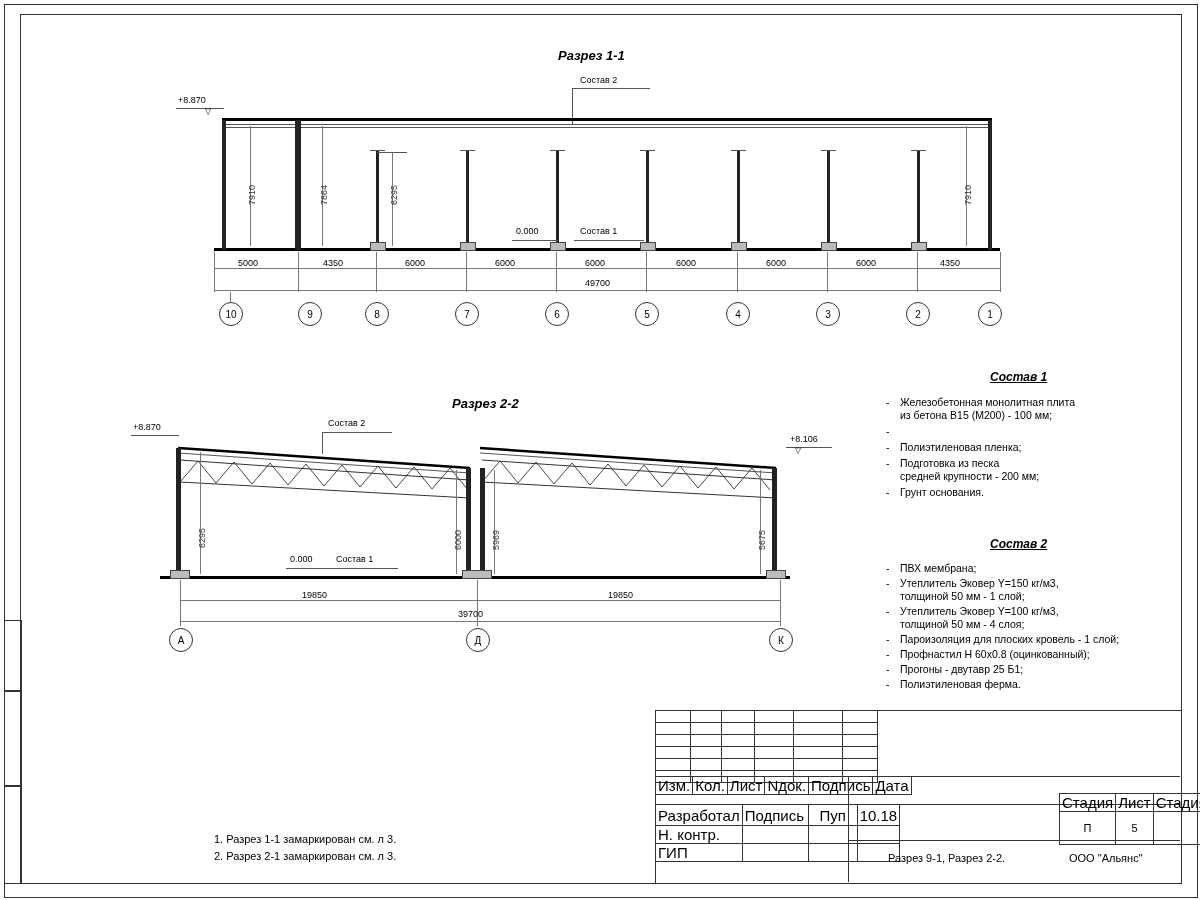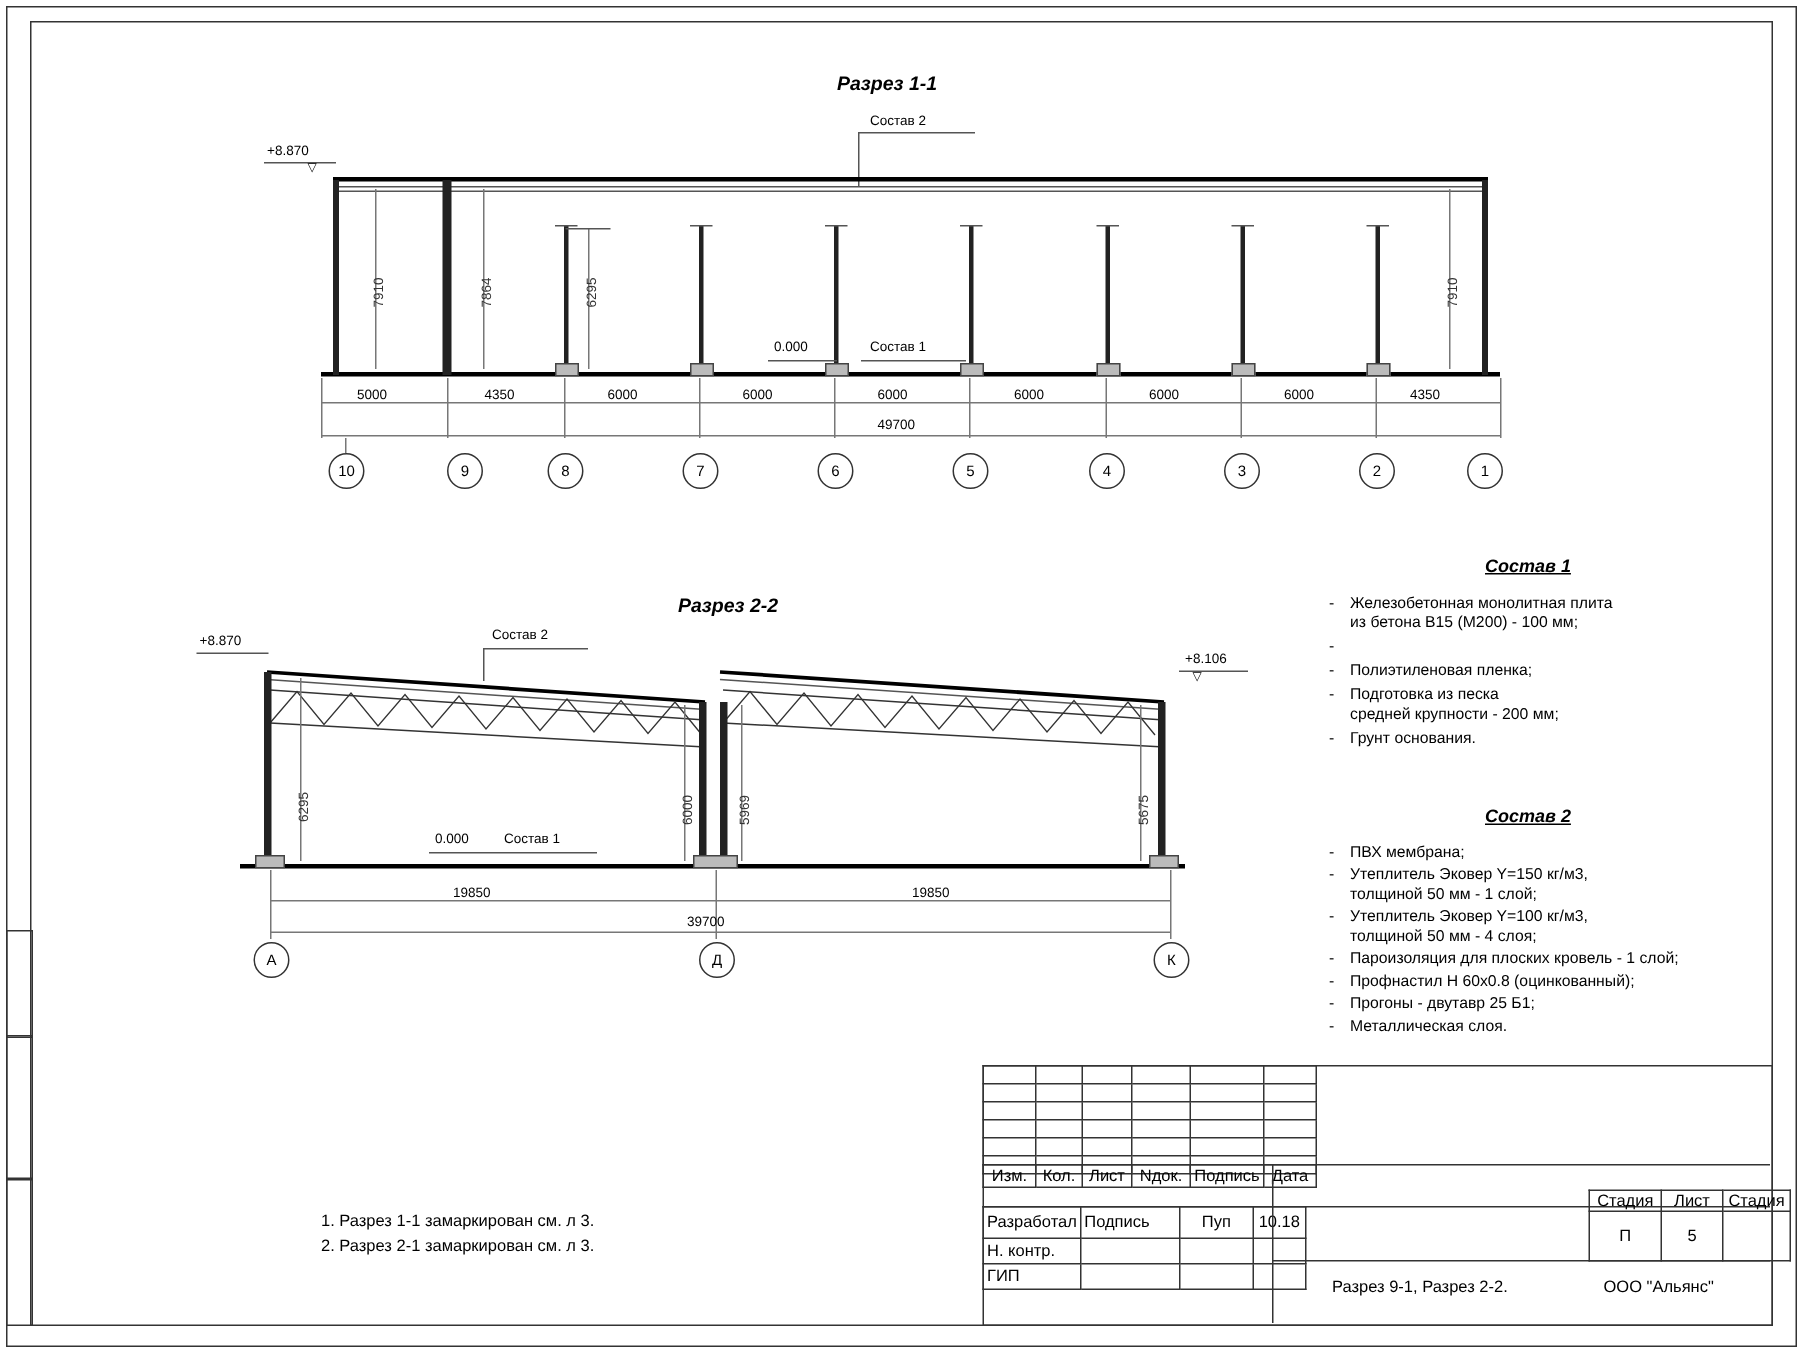--- a/index.html
+++ b/index.html
@@ -26,23 +26,23 @@
 
   .circ{position:absolute;width:22px;height:22px;border:1px solid #333;border-radius:50%;font-size:10px;
         display:flex;align-items:center;justify-content:center;background:#fff;}
 
   .spec{position:absolute;font-size:10.5px;line-height:13px;}
   .spec .row{display:flex;}
   .spec .dash{width:14px;flex:none;}
   .spec .txt{white-space:pre-line;}
 
   table.tb{position:absolute;border-collapse:collapse;}
-  table.tb td{border:1px solid #333;font-size:11px;padding:0 2px;text-align:center;vertical-align:middle;}
-
-  .notes{position:absolute;font-size:11px;line-height:17px;}
+  table.tb td{border:1px solid #333;font-size:15px;padding:0 2px;text-align:center;vertical-align:middle;}
+
+  .notes{position:absolute;font-size:11px;line-height:17px;margin-top:25px;}
 
   .col{position:absolute;background:#222;}
 </style>
 </head>
 <body>
 
 <div id="sheet">
 
   <div class="frame-outer"></div>
   <div class="frame-inner"></div>
@@ -267,21 +267,21 @@
     <div class="row" style="margin-top:2px;">
         <span class="dash">-</span>
         <span class="txt">Профнастил Н 60х0.8 (оцинкованный);</span>
       </div>
     <div class="row" style="margin-top:2px;">
         <span class="dash">-</span>
         <span class="txt">Прогоны - двутавр 25 Б1;</span>
       </div>
     <div class="row" style="margin-top:2px;">
         <span class="dash">-</span>
-        <span class="txt">Металлическая слоя.</span>
+        <span class="txt">Полиэтиленовая ферма.</span>
       </div>
   </div>
 
   <div class="notes" style="left:214px;top:806px;">
     <div>1. Разрез 1-1 замаркирован см. л 3.</div>
     <div>2. Разрез 2-1 замаркирован см. л 3.</div>
   </div>
 
   <div class="ln" style="left:655px;top:710px;width:525px;height:172px;border:1px solid #333;background:transparent;"></div>
 

